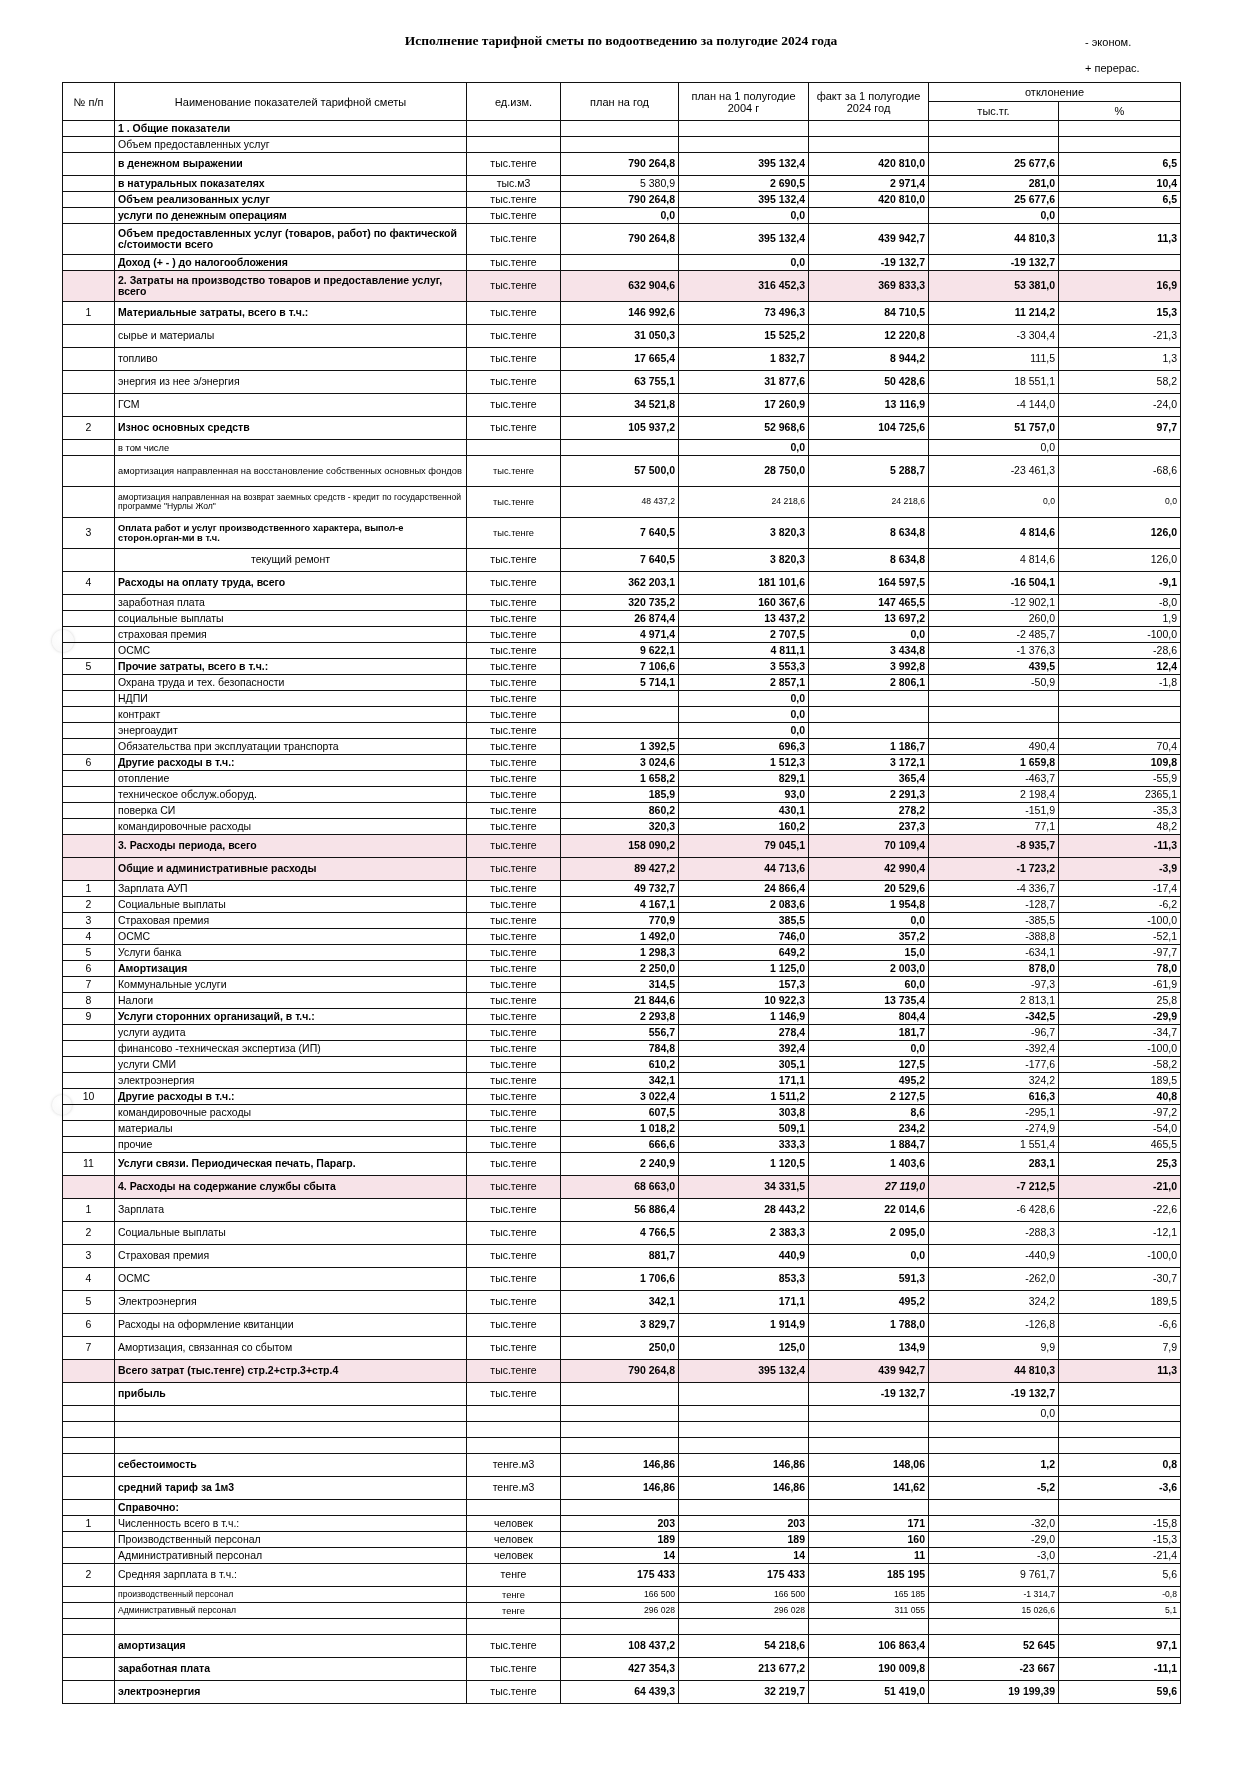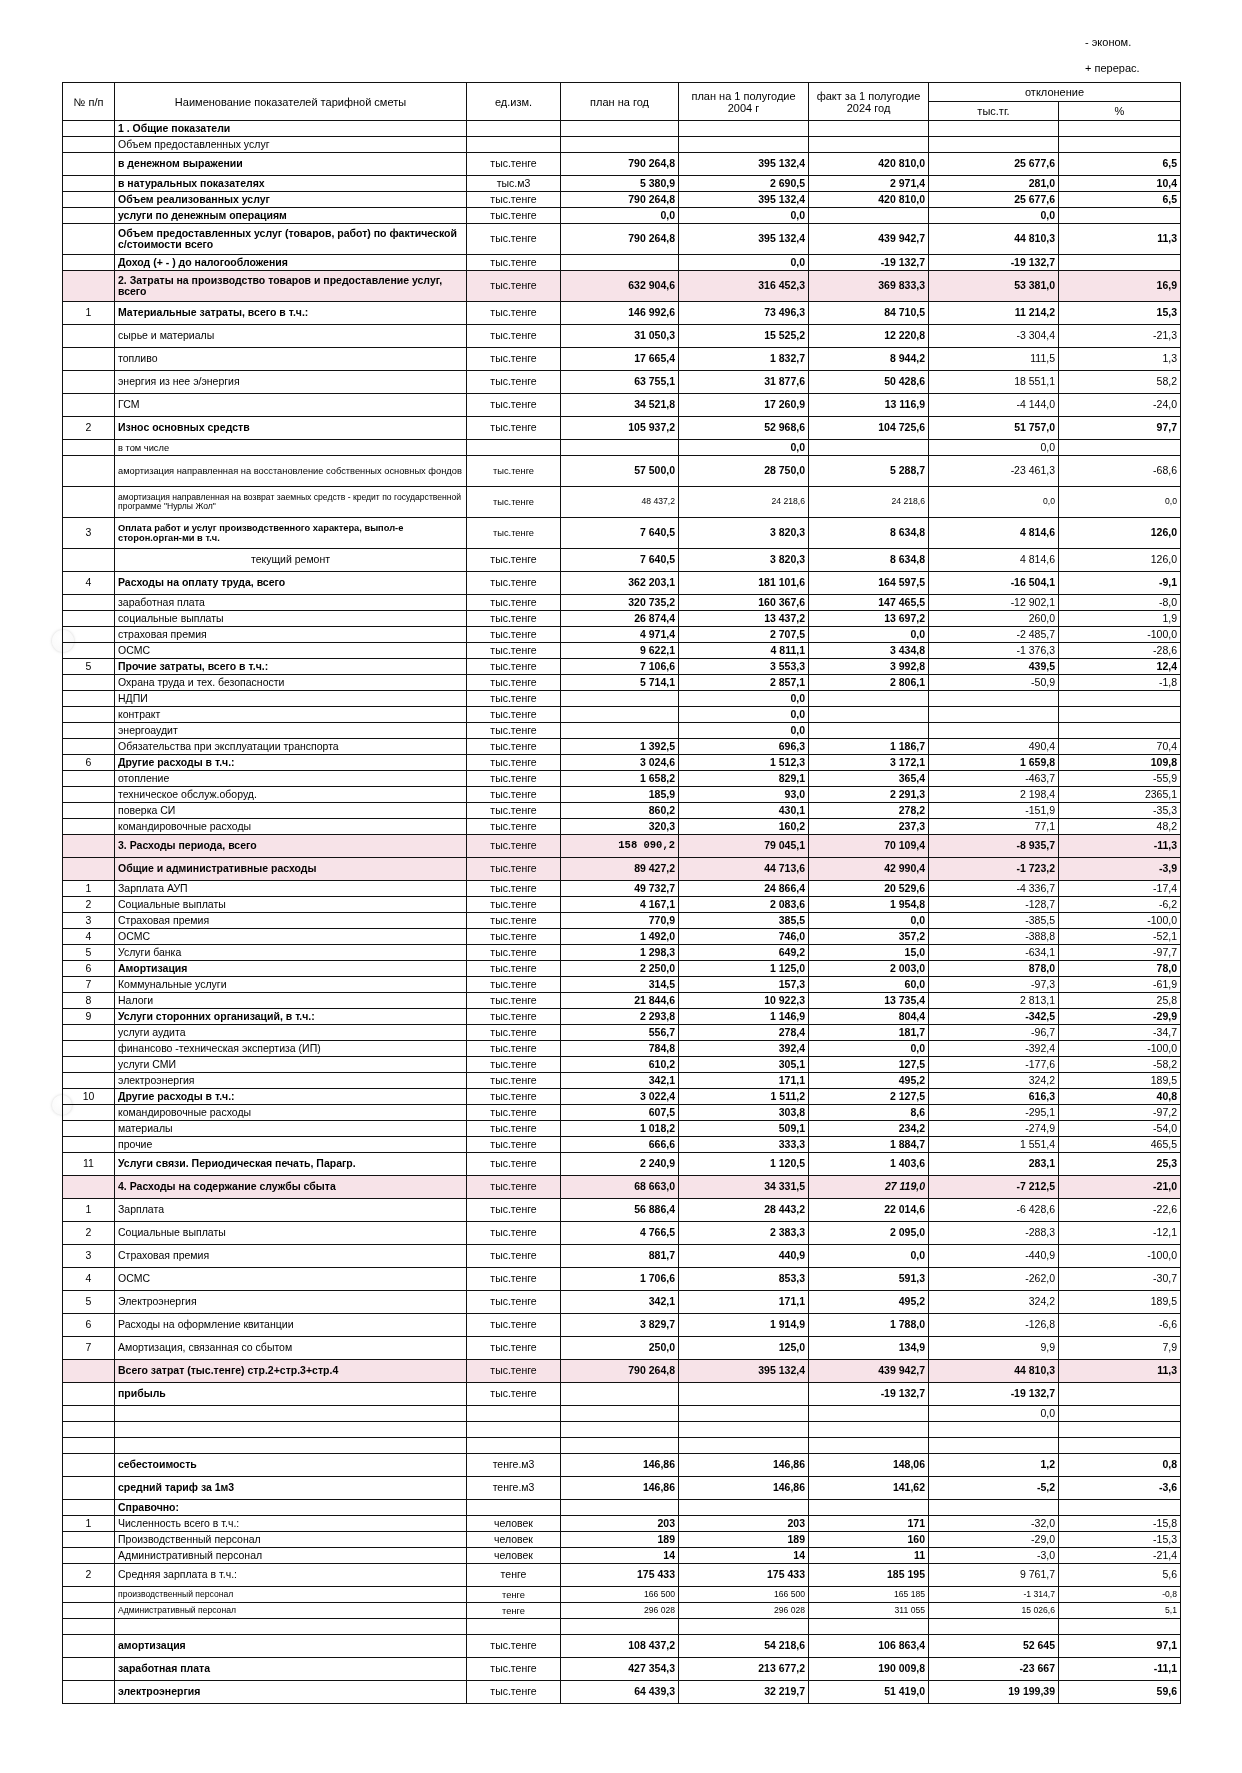--- a/index.html
+++ b/index.html
@@ -100,20 +100,21 @@
     pointer-events: none;
   }
   .art1 { top: 630px; left: 52px; width: 22px; height: 22px; }
   .art2 { top: 1095px; left: 52px; width: 20px; height: 20px; }
 </style>
 </head>
 <body>
 
 <div class="page">
 
+  <div class="doc-title">Исполнение тарифной сметы по водоотведению за  полугодие 2024 года</div>
   <div class="note-econom">-  эконом.</div>
   <div class="note-pereras">+  перерас.</div>
 
   <div class="artifact art1"></div>
   <div class="artifact art2"></div>
 
   <table class="main">
     <colgroup>
       <col class="c0">
         <col class="c1">
@@ -167,21 +168,21 @@
           <td class="num b" style="font-weight: 700;">790 264,8</td>
           <td class="num b" style="font-weight: 700;">395 132,4</td>
           <td class="num b" style="font-weight: 700;">420 810,0</td>
           <td class="num b">25 677,6</td>
           <td class="num b">6,5</td>
         </tr>
         <tr class="r-normal">
           <td class="idx"></td>
           <td class="name b">в натуральных показателях</td>
           <td class="ctr">тыс.м3</td>
-          <td class="num b" style="font-weight: 700; padding-left: 36px;">5 380,9</td>
+          <td class="num b" style="font-weight: 400; padding-left: 36px;">5 380,9</td>
           <td class="num b" style="font-weight: 700;">2 690,5</td>
           <td class="num b" style="font-weight: 700;">2 971,4</td>
           <td class="num b">281,0</td>
           <td class="num b">10,4</td>
         </tr>
         <tr class="r-normal">
           <td class="idx"></td>
           <td class="name b">Объем реализованных услуг</td>
           <td class="ctr">тыс.тенге</td>
           <td class="num b" style="font-weight: 700;">790 264,8</td>
@@ -497,21 +498,21 @@
           <td class="num" style="font-weight: 700;">320,3</td>
           <td class="num" style="font-weight: 700;">160,2</td>
           <td class="num" style="font-weight: 700;">237,3</td>
           <td class="num">77,1</td>
           <td class="num">48,2</td>
         </tr>
         <tr class="r-tall pinkrow">
           <td class="idx"></td>
           <td class="name b">3. Расходы периода, всего</td>
           <td class="ctr">тыс.тенге</td>
-          <td class="num b" style="font-weight: 700; font-family: Liberation Mono, monospace;">158 090,2</td>
+          <td class="num b" style="font-weight: 700;">158 090,2</td>
           <td class="num b" style="font-weight: 700;">79 045,1</td>
           <td class="num b" style="font-weight: 700;">70 109,4</td>
           <td class="num b">-8 935,7</td>
           <td class="num b">-11,3</td>
         </tr>
         <tr class="r-tall pinkrow">
           <td class="idx"></td>
           <td class="name b">Общие и административные расходы</td>
           <td class="ctr">тыс.тенге</td>
           <td class="num b" style="font-weight: 700;">89 427,2</td>

